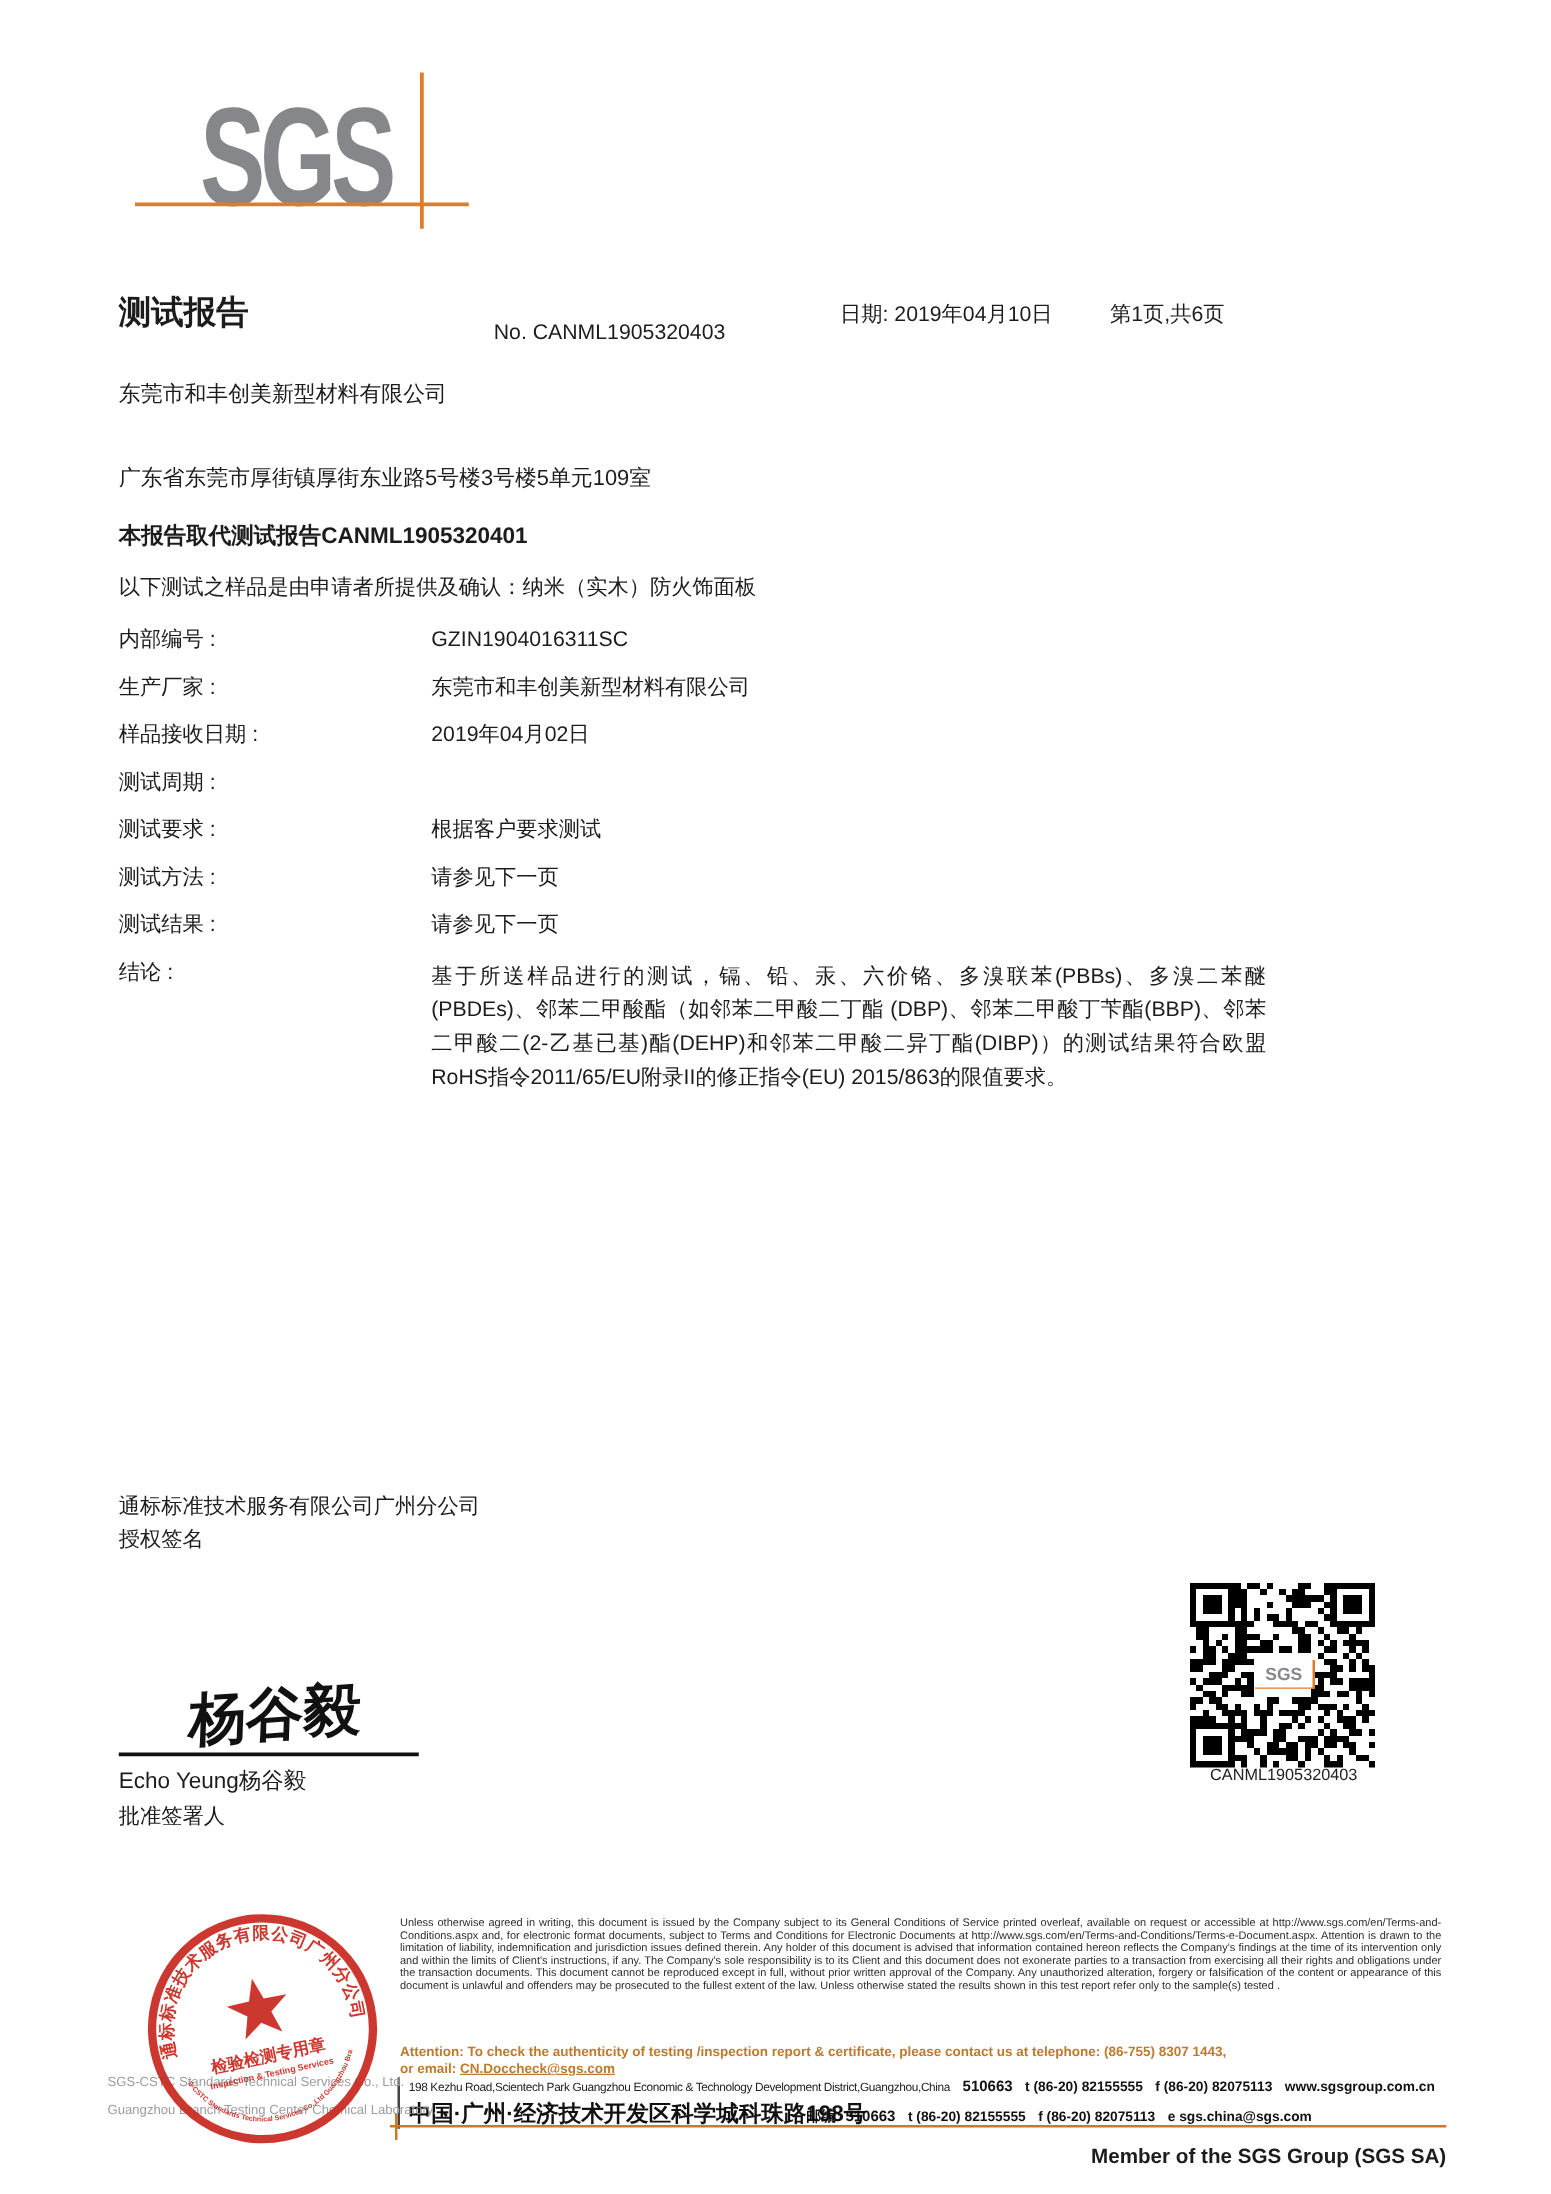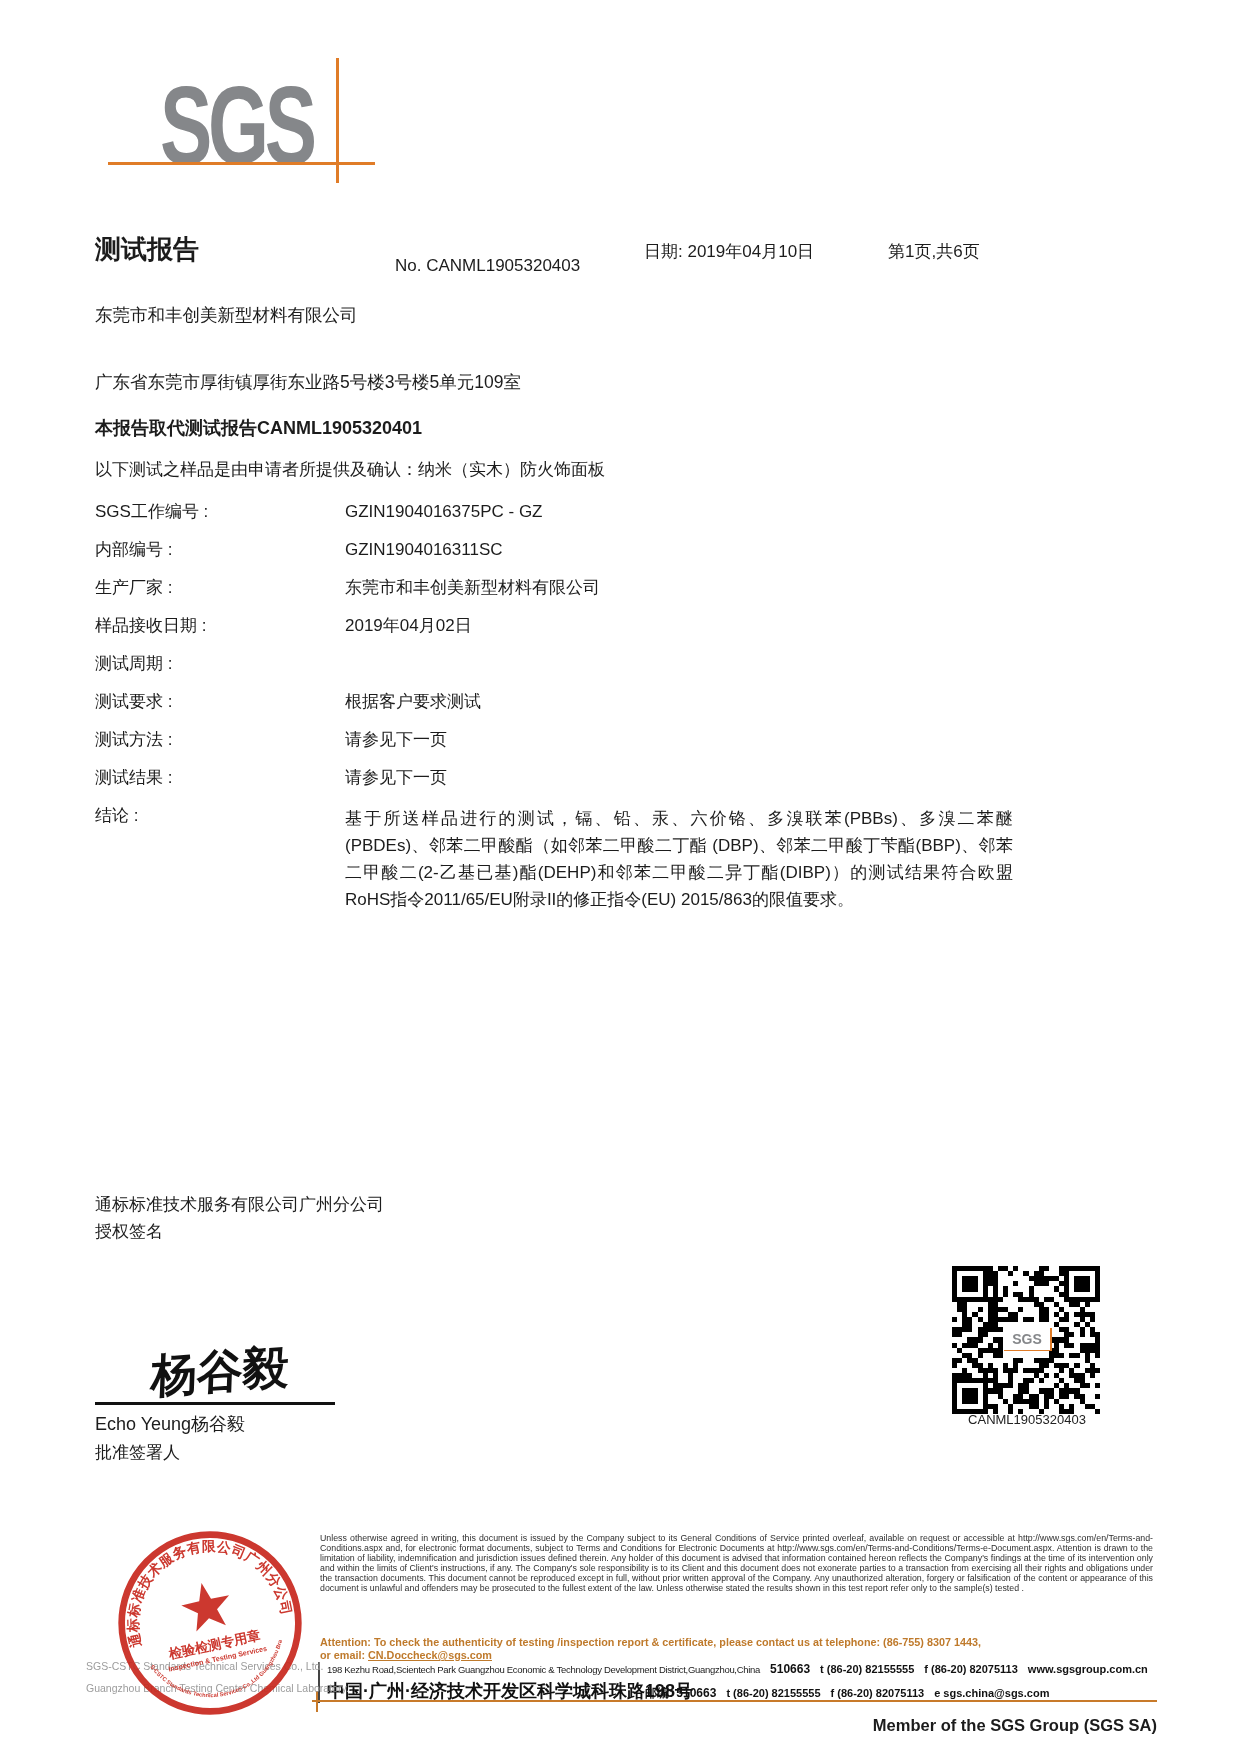--- a/index.html
+++ b/index.html
@@ -14,21 +14,21 @@
     position:absolute;left:160px;top:70px;font-size:112px;font-weight:bold;
     color:#85878a;line-height:1;letter-spacing:-6px;
     transform:scaleX(.70);transform-origin:left top;
   }
   .logo-hline{position:absolute;left:108px;top:162px;width:267px;height:3px;background:#e07c28;}
   .logo-vline{position:absolute;left:336px;top:58px;width:3px;height:125px;background:#e07c28;}
 
   
   .doc-title{position:absolute;left:95px;top:232px;font-size:26px;font-weight:bold;}
   .report-no{position:absolute;left:395px;top:256px;font-size:17px;}
-  .report-date{position:absolute;left:644px;top:240px;font-size:17px;}
+  .report-date{position:absolute;left:672px;top:240px;font-size:17px;}
   .report-page{position:absolute;left:888px;top:240px;font-size:17px;}
 
   .applicant-name{position:absolute;left:95px;top:303px;font-size:17.5px;}
   .applicant-address{position:absolute;left:95px;top:340px;font-size:17.5px;margin-top:30px;}
 
   .replacement{position:absolute;left:95px;top:416px;font-size:18px;font-weight:bold;}
   .sample-line{position:absolute;left:95px;top:458px;font-size:17px;}
 
   
   .fields{position:absolute;left:95px;top:501px;width:930px;}
@@ -113,24 +113,20 @@
   <div class="report-date">日期: 2019年04月10日</div>
   <div class="report-page">第1页,共6页</div>
 
   <div class="applicant-name">东莞市和丰创美新型材料有限公司</div>
   <div class="applicant-address">广东省东莞市厚街镇厚街东业路5号楼3号楼5单元109室</div>
 
   <div class="replacement">本报告取代测试报告CANML1905320401</div>
   <div class="sample-line">以下测试之样品是由申请者所提供及确认：纳米（实木）防火饰面板</div>
 
   <div class="fields">
-    <div class="field-row">
-      <div class="field-label">SGS工作编号 :</div>
-      <div class="field-value">GZIN1904016375PC - GZ</div>
-    </div>
     <div class="field-row">
       <div class="field-label">内部编号 :</div>
       <div class="field-value">GZIN1904016311SC</div>
     </div>
     <div class="field-row">
       <div class="field-label">生产厂家 :</div>
       <div class="field-value">东莞市和丰创美新型材料有限公司</div>
     </div>
     <div class="field-row">
       <div class="field-label">样品接收日期 :</div>

